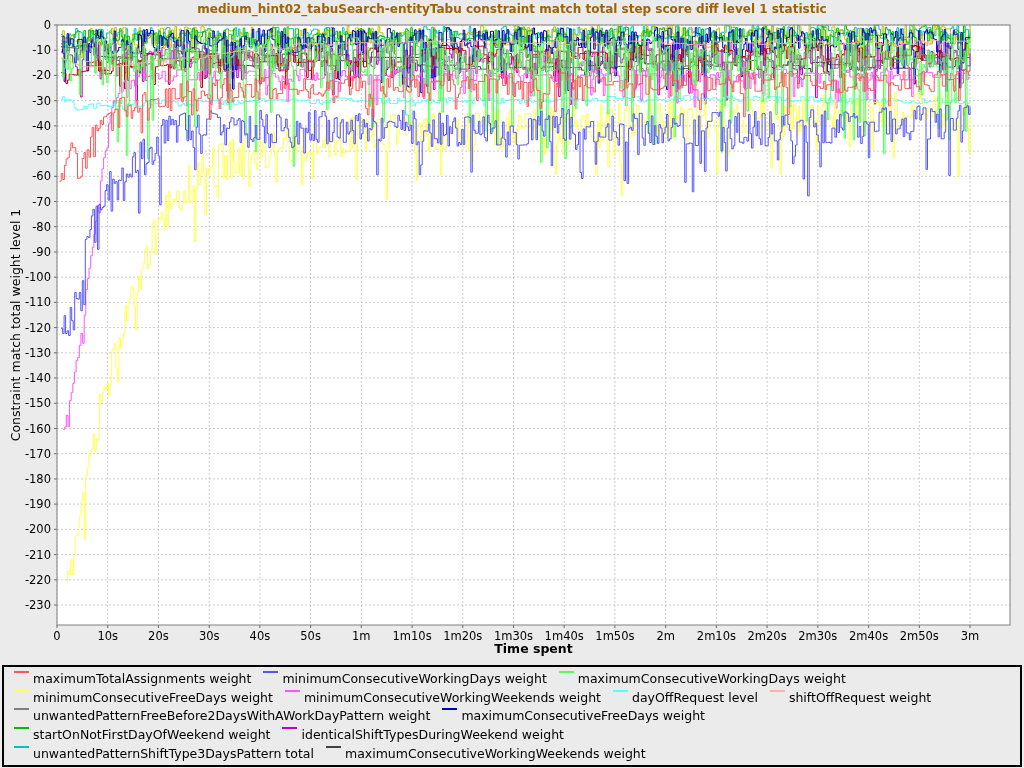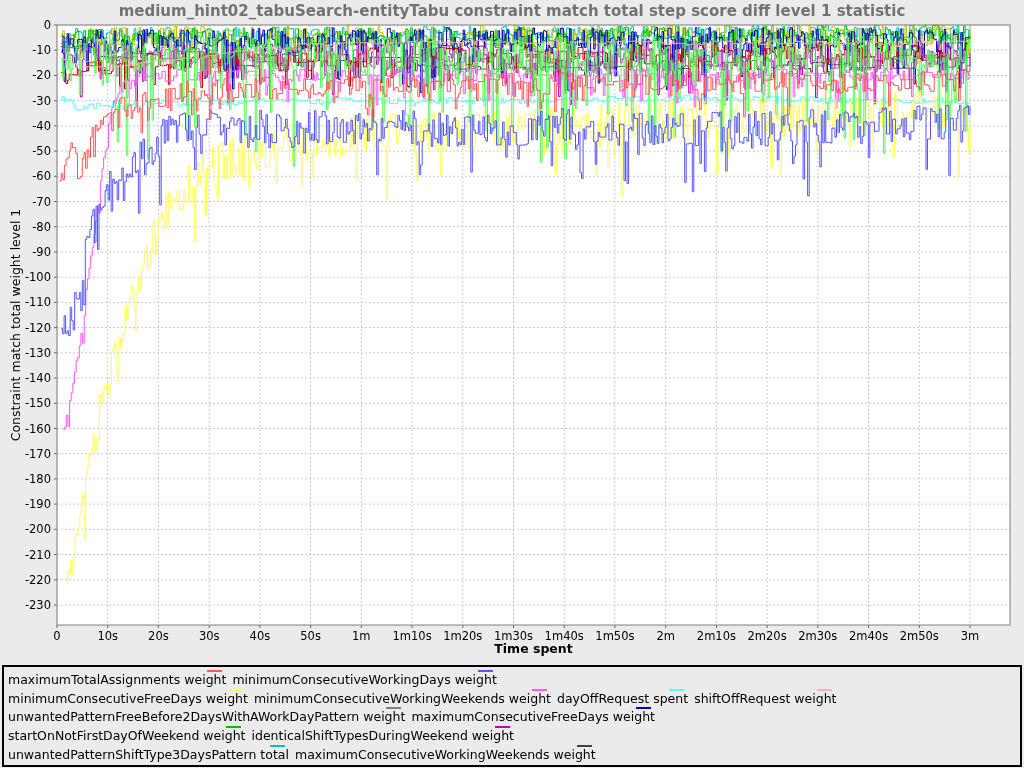--- a/index.html
+++ b/index.html
@@ -3,41 +3,41 @@
 <meta charset="utf-8">
 <style>
   html,body{margin:0;padding:0;}
   body{
     width:1024px;height:768px;overflow:hidden;position:relative;
     background:#ebebeb;
     font-family:"DejaVu Sans","Liberation Sans",sans-serif;
   }
   .chart-title{
     position:absolute;top:2px;left:0;width:1024px;height:22px;
-    text-align:center;font-size:15px;font-weight:bold;color:#737373;
+    text-align:center;font-size:12px;font-weight:bold;color:#a16207;
     letter-spacing:0px;
   }
   .y-axis-title{
     position:absolute;top:325px;left:15px;
     transform:translate(-50%,-50%) rotate(-90deg);
     white-space:nowrap;font-size:12.5px;color:#000;
   }
   .x-axis-title{
     position:absolute;top:641px;left:57px;width:953px;
     text-align:center;font-size:12.5px;color:#000;font-weight:bold;
   }
   #plot-svg{position:absolute;top:0;left:0;}
   .legend{
     position:absolute;left:2px;right:2px;top:665px;bottom:1px;
     border:2px solid #000;background:#ebebeb;
     padding:2px 4px;box-sizing:border-box;
     display:flex;flex-direction:column;justify-content:space-around;
   }
   .legend-row{display:flex;align-items:center;}
-  .legend-item{display:flex;align-items:flex-end;margin-right:6px;flex-direction:column;}
+  .legend-item{display:flex;align-items:flex-start;margin-right:6px;}
   .legend-dash{width:15px;height:0;border-top:2px solid #000;margin:0 4px 0 6px;flex:none;}
   .legend-label{font-size:12.5px;color:#000;white-space:nowrap;}
 </style>
 </head>
 <body>
 
 <div class="chart-title">medium_hint02_tabuSearch-entityTabu constraint match total step score diff level 1 statistic</div>
 
 <svg id="plot-svg" width="1024" height="662" xmlns="http://www.w3.org/2000/svg">
     <rect x="57" y="25" width="953" height="600" fill="#ffffff"></rect>
@@ -194,33 +194,37 @@
 <div class="legend">
     <div class="legend-row">
       <span class="legend-item">
         <span class="legend-dash" style="border-top-color: rgb(255, 85, 85);"></span>
         <span class="legend-label">maximumTotalAssignments weight</span>
       </span>
       <span class="legend-item">
         <span class="legend-dash" style="border-top-color: rgb(85, 85, 255);"></span>
         <span class="legend-label">minimumConsecutiveWorkingDays weight</span>
       </span>
+      <span class="legend-item">
+        <span class="legend-dash" style="border-top-color: rgb(85, 255, 85);"></span>
+        <span class="legend-label">maximumConsecutiveWorkingDays weight</span>
+      </span>
     </div>
     <div class="legend-row">
       <span class="legend-item">
         <span class="legend-dash" style="border-top-color: rgb(255, 255, 85);"></span>
         <span class="legend-label">minimumConsecutiveFreeDays weight</span>
       </span>
       <span class="legend-item">
         <span class="legend-dash" style="border-top-color: rgb(255, 85, 255);"></span>
         <span class="legend-label">minimumConsecutiveWorkingWeekends weight</span>
       </span>
       <span class="legend-item">
         <span class="legend-dash" style="border-top-color: rgb(85, 255, 255);"></span>
-        <span class="legend-label">dayOffRequest spent</span>
+        <span class="legend-label">dayOffRequest level</span>
       </span>
       <span class="legend-item">
         <span class="legend-dash" style="border-top-color: rgb(255, 175, 175);"></span>
         <span class="legend-label">shiftOffRequest weight</span>
       </span>
     </div>
     <div class="legend-row">
       <span class="legend-item">
         <span class="legend-dash" style="border-top-color: rgb(128, 128, 128);"></span>
         <span class="legend-label">unwantedPatternFreeBefore2DaysWithAWorkDayPattern weight</span>

